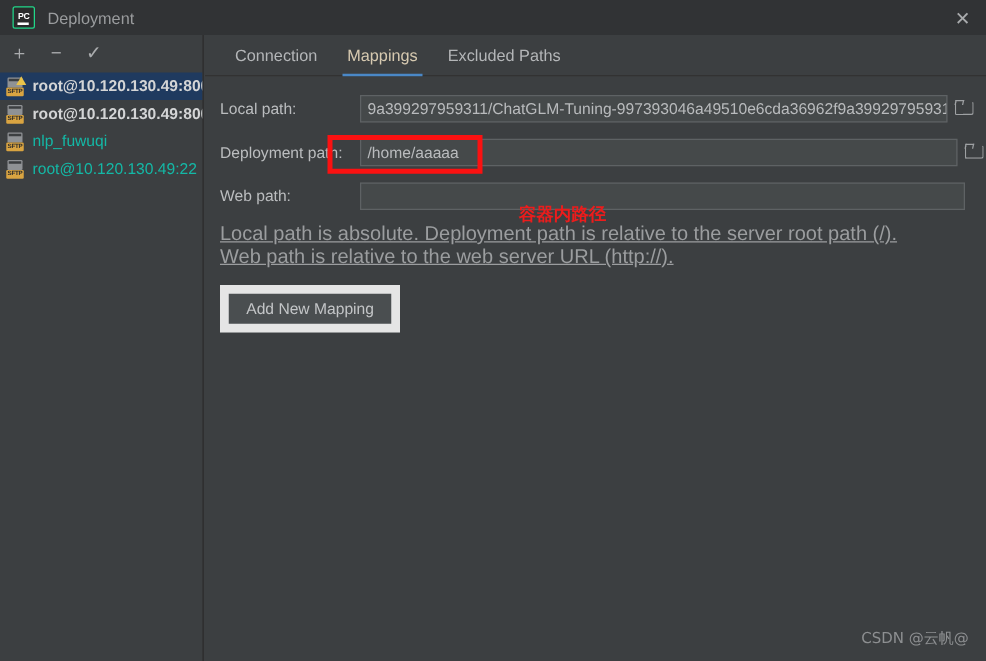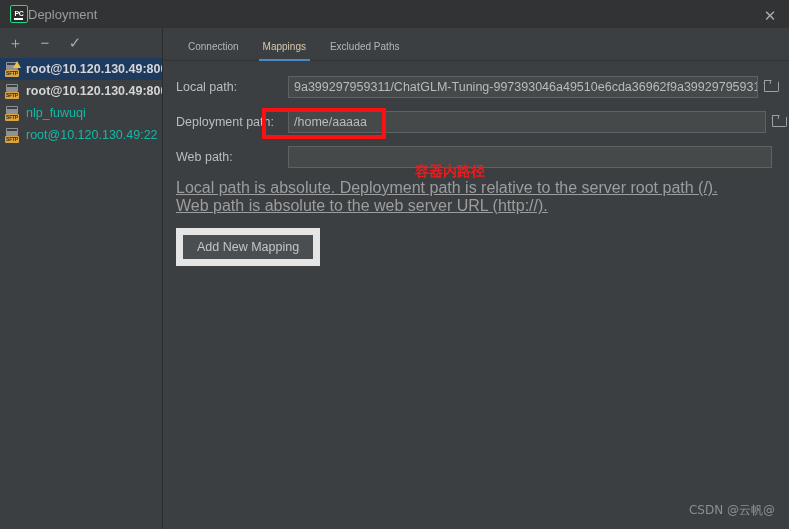--- a/index.html
+++ b/index.html
@@ -34,20 +34,21 @@
   .pc-logo .pc-text {
     font-size: 7px; font-weight: bold; color: #ffffff;
     line-height: 1; letter-spacing: -0.3px;
     margin-bottom: 2px;
   }
   .pc-logo .pc-bar {
     position: absolute; bottom: 2px; left: 3px;
     width: 9px; height: 2px; background: #ffffff;
   }
   .title-text {
+    margin-left: 10px;
     font-size: 13px; color: #9a9c9e;
   }
   .close-btn {
     position: absolute; right: 8px; top: 4px;
     width: 22px; height: 22px;
     display: flex; align-items: center; justify-content: center;
     color: #a9abad; font-size: 15px; line-height: 1;
     cursor: pointer;
   }
 
@@ -126,21 +127,21 @@
     width: 625px; height: 501px;
     background: #3c3f41;
   }
   .tabs {
     height: 33px;
     display: flex; align-items: flex-end;
     padding-left: 12px;
     border-bottom: 1px solid #323232;
   }
   .tab {
-    font-size: 10px; color: #b4b6b8;
+    font-size: 13px; color: #b4b6b8;
     padding: 0 12px 8px 12px;
     cursor: pointer;
     position: relative;
     text-align: right;
   }
   .tab.active { color: #d6c9b0; }
   .tab.active::after {
     content: ""; position: absolute;
     left: 8px; right: 8px; bottom: -1px; height: 2.5px;
     background: #4a88c7;
@@ -324,21 +325,21 @@
             <span class="f-back"></span>
         </span>
       </div>
 
       <div class="frow">
         <span class="flabel">Web path:</span>
         <div class="finput web"></div>
       </div>
 
       <div class="helptext">Local path is absolute. Deployment path is relative to the server root path (/).</div>
-      <div class="helptext">Web path is absolute to the web server URL (http://).</div>
+      <div class="helptext">Web path is relative to the web server URL (http://).</div>
 
       <div class="add-btn">Add New Mapping</div>
     </div>
   </div>
 
   <div class="red-box"></div>
   <div class="red-anno">容器内路径</div>
   <div class="watermark">CSDN @云帆@</div>
 
 </div>

